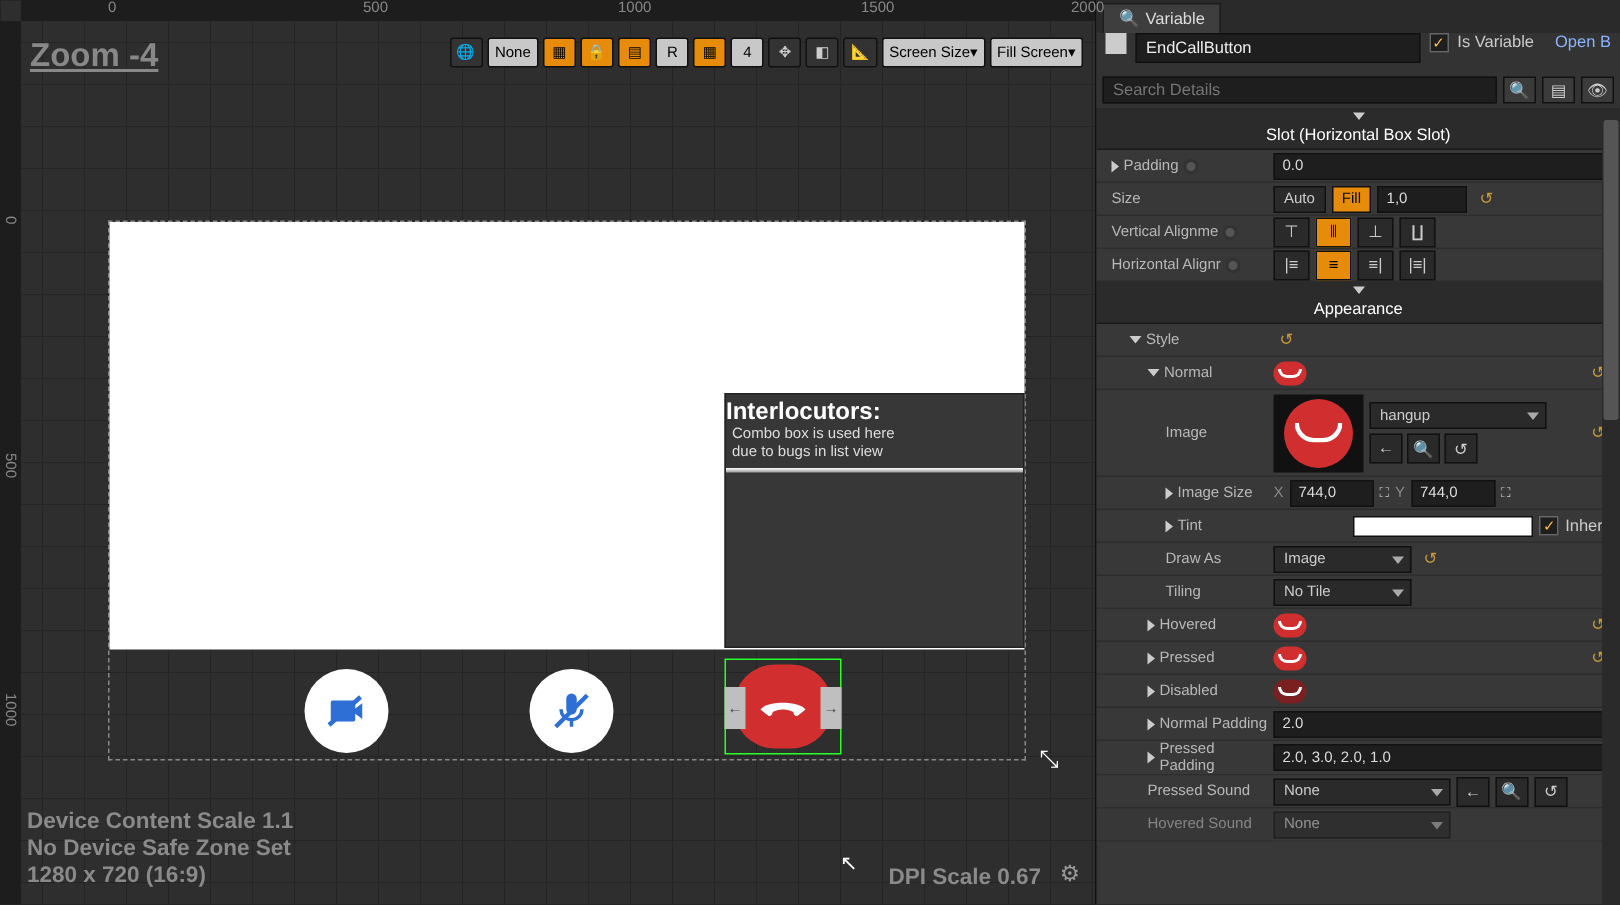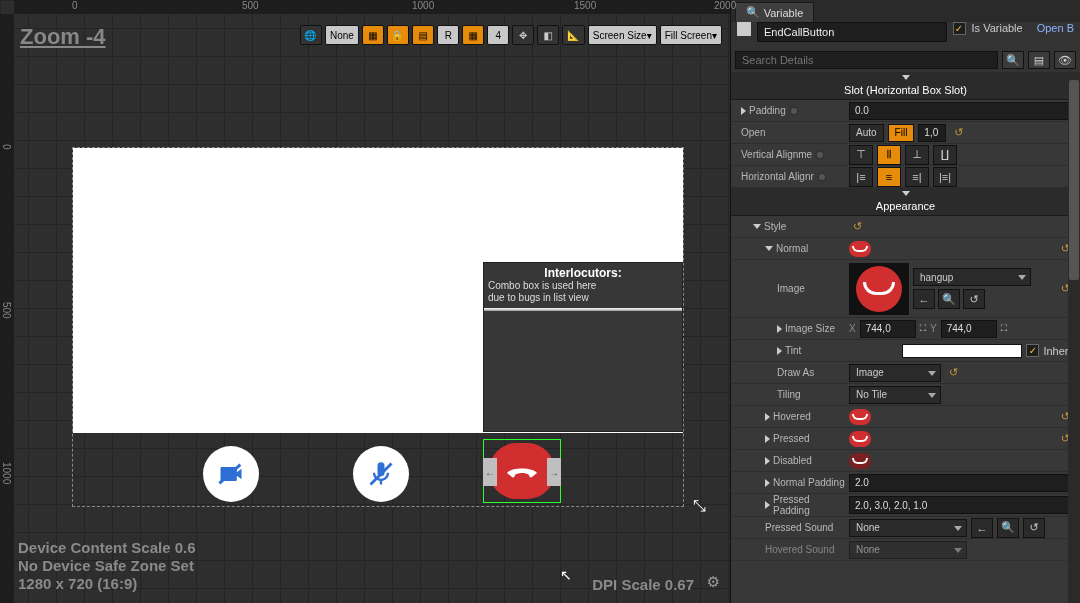--- a/index.html
+++ b/index.html
@@ -18,21 +18,21 @@
 .zoom-label { position:absolute; top:24px; left:20px; color:#888; font-size:22px; font-weight:bold;text-decoration:underline; }
 .toolbar { position:absolute; top:24px; right:8px; height:22px; display:flex; gap:3px; align-items:center; }
 .tb-btn { height:20px; min-width:22px; padding:0 4px; background:#333; border:1px solid #111; color:#ccc; display:flex; align-items:center; justify-content:center; font-size:10px; border-radius:2px; cursor:pointer; }
 .tb-btn.active { background:#e78c0a; color:#000; }
 .tb-btn.light { background:#c8c8c8; color:#000; }
 .canvas-origin { position:absolute; top:148px; left:14px; }
 .dashed-area { position:absolute; top:0; left:59px; width:610px; height:358px; }
 .dashed-border { position:absolute; border:1px dashed #888; }
 .big-white { position:absolute; top:0; left:0; width:610px; height:285px; background:#fff; }
 .right-panel-in { position:absolute; top:114px; left:410px; width:200px; height:170px; background:#373737; border:1px solid #222; color:#fff; }
-.right-panel-in h4 { text-align:center; font-size:12px; margin-top:3px; font-weight:bold; }
+.right-panel-in h4 { text-align:left; font-size:16px; margin-top:3px; font-weight:bold; }
 .right-panel-in .note { font-size:10px; line-height:12px; padding:0 4px; color:#ddd; }
 .divider-line { margin-top:4px; height:3px; background:linear-gradient(#fff,#999); }
 .button-row { position:absolute; top:294px; left:0; width:610px; height:64px; display:flex; align-items:center; }
 .round-btn { width:56px; height:56px; border-radius:50%; background:#fff; display:flex; align-items:center; justify-content:center; position:absolute; }
 .round-btn svg { width:28px; height:28px; }
 .end-call-wrap { position:absolute; top:-3px; left:410px; width:78px; height:64px; border:1px solid #29ff29; display:flex; align-items:center; }
 .end-call-btn { width:66px; height:56px; border-radius:50%/60%; background:#d12f2f; display:flex; align-items:center; justify-content:center; margin:auto; position:relative; z-index:1; }
 .arrow-handle { width:14px; height:28px; background:#bfbfbf; display:flex; align-items:center; justify-content:center; font-size:10px; color:#444; position:absolute; top:18px; z-index:2; }
 .device-info { position:absolute; bottom:10px; left:18px; color:#8a8a8a; font-size:15px; line-height:18px; font-weight:bold; }
 .dpi-label { position:absolute; bottom:10px; right:36px; color:#8a8a8a; font-size:15px; font-weight:bold; }
@@ -151,21 +151,21 @@
               </svg>
           </div>
           <div class="arrow-handle" style="right:-1px">→</div>
         </div>
       </div>
     </div>
     <div class="resize-corner">⤡</div>
   </div>
 
   <div class="device-info">
-    <div>Device Content Scale 0.6</div>
+    <div>Device Content Scale 1.1</div>
     <div>No Device Safe Zone Set</div>
     <div>1280 x 720 (16:9)</div>
   </div>
   <div class="dpi-label">DPI Scale 0.67</div>
   <div class="gear-corner">⚙</div>
   <div class="cursor">↖</div>
 </div>
 
 <div class="details-panel">
   <div class="tab-row">
@@ -203,26 +203,26 @@
           <span>Padding</span>
           <span class="bind-pin"></span>
         </div>
       <div class="prop-value">
           <input class="text-field" style="flex: 1 1 0%;" value="0.0">
         </div>
     </div>
 
     <div class="prop-row">
       <div class="prop-label">
-          <span>Open</span>
+          <span>Size</span>
         </div>
       <div class="prop-value">
         <div class="mini-btn">Auto</div>
         <div class="mini-btn on">Fill</div>
-        <input class="text-field" style="width: 28px;" value="1,0">
+        <input class="text-field" style="width: 60px;" value="1,0">
         <span class="reset-arrow">↺</span>
       </div>
     </div>
 
     <div class="prop-row">
       <div class="prop-label">
           <span>Vertical Alignme</span>
           <span class="bind-pin"></span>
         </div>
       <div class="prop-value">

